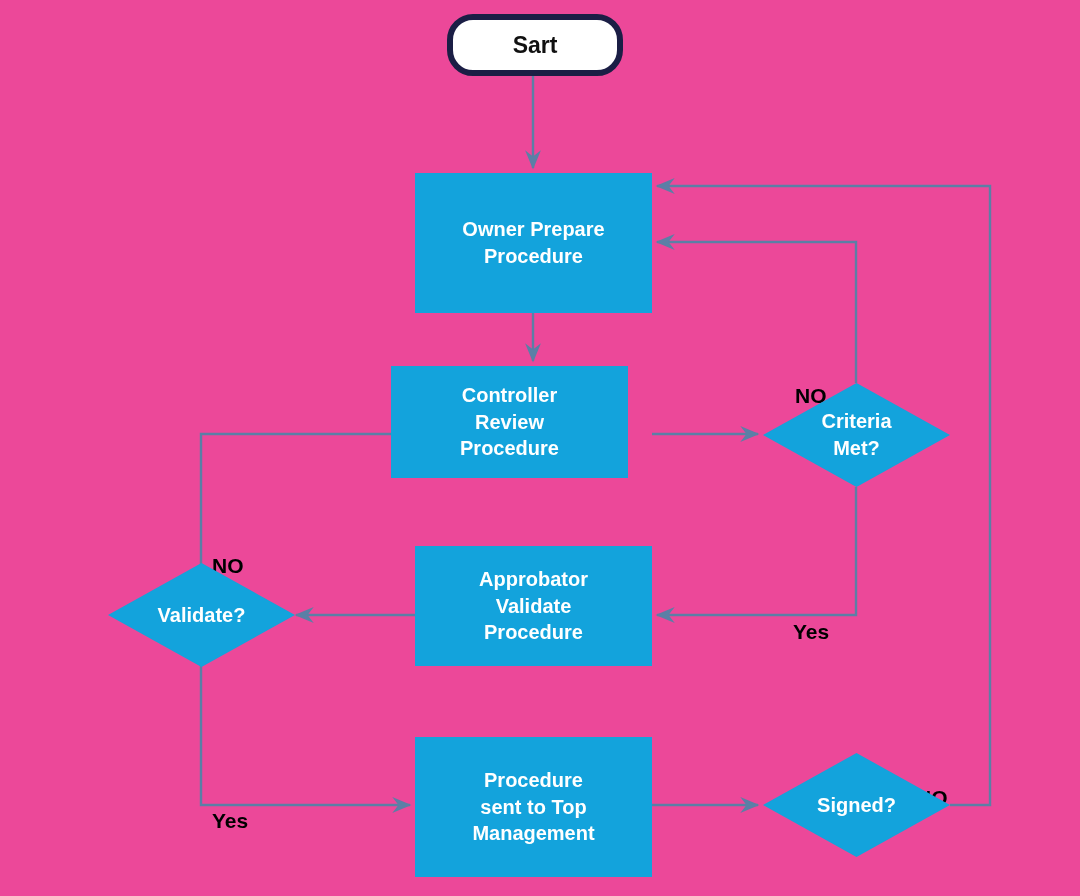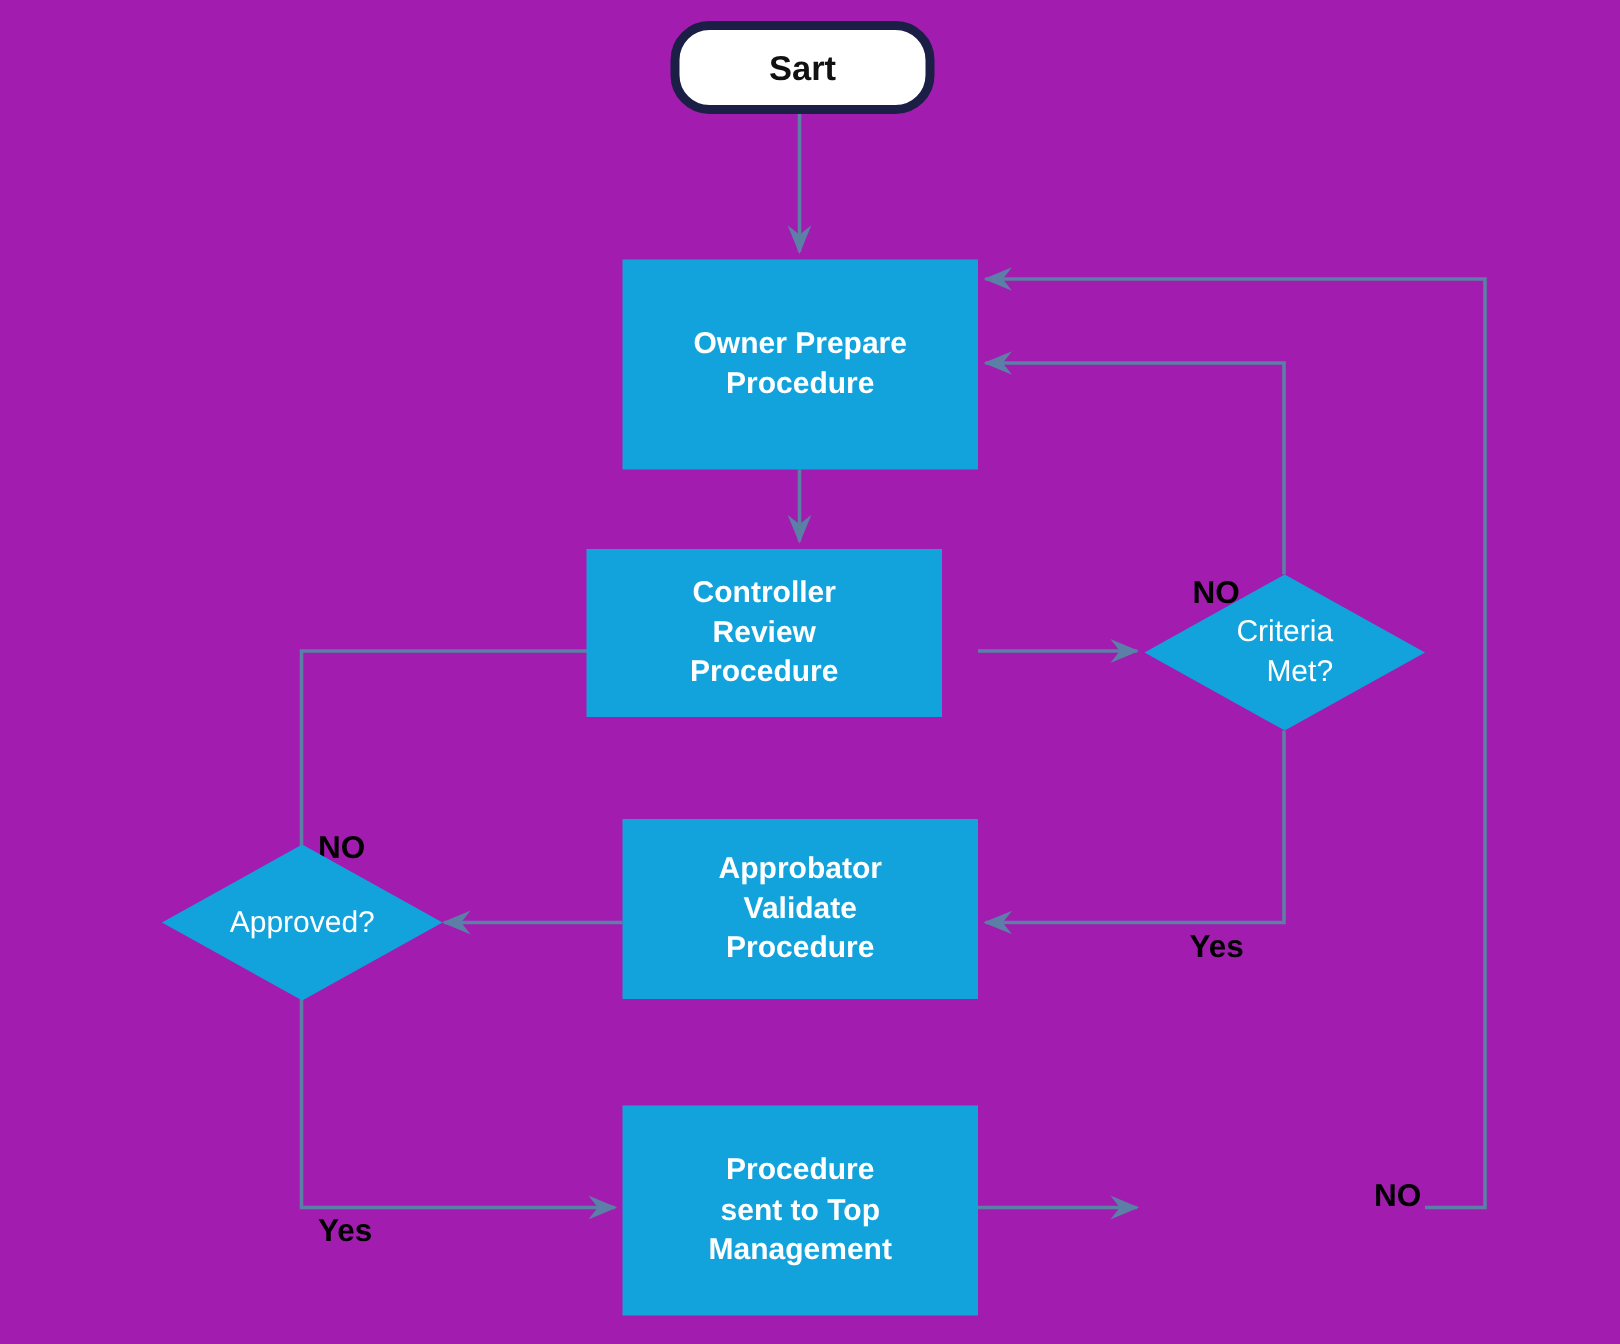--- a/index.html
+++ b/index.html
@@ -7,21 +7,21 @@
     padding: 0;
     background: #ffffff;
   }
   body {
     font-family: "Liberation Sans", sans-serif;
   }
   #canvas {
     position: relative;
     width: 1080px;
     height: 896px;
-    background: #a21caf;
+    background: #ec4899;
     overflow: hidden;
   }
   #edges {
     position: absolute;
     left: 0;
     top: 0;
     width: 1080px;
     height: 896px;
   }
   .node {
@@ -51,23 +51,22 @@
   .process {
     background: #13a3dc;
     color: #ffffff;
     font-weight: bold;
     font-size: 20px;
   }
   
   .decision {
     background: transparent;
     color: #ffffff;
-    font-weight: normal;
+    font-weight: bold;
     font-size: 20px;
-    text-align: right;
   }
   .decision .diamond-shape {
     position: absolute;
     left: 0;
     top: 0;
     width: 100%;
     height: 100%;
     background: #13a3dc;
     clip-path: polygon(50% 0%, 100% 50%, 50% 100%, 0% 50%);
     z-index: 1;
@@ -140,29 +139,33 @@
   </div>
 
   <div class="node process" style="left:415px; top:546px; width:237px; height:120px;">
     <span class="node-label">Approbator
 Validate
 Procedure</span>
   </div>
 
   <div class="node decision" style="left:108px; top:563px; width:187px; height:104px;">
     <span class="diamond-shape"></span>
-    <span class="node-label">Approved?</span>
+    <span class="node-label">Validate?</span>
   </div>
 
   <div class="node process" style="left:415px; top:737px; width:237px; height:140px;">
     <span class="node-label">Procedure
 sent to Top
 Management</span>
   </div>
 
+  <div class="node decision" style="left:763px; top:753px; width:187px; height:104px;">
+    <span class="diamond-shape"></span>
+    <span class="node-label">Signed?</span>
+  </div>
 
   <div class="edge-label" style="left:795px; top:339px;">NO</div>
 
   <div class="edge-label" style="left:793px; top:575px;">Yes</div>
 
   <div class="edge-label" style="left:212px; top:509px;">NO</div>
 
   <div class="edge-label" style="left:212px; top:764px;">Yes</div>
 
   <div class="edge-label" style="left:916px; top:741px;">NO</div>

